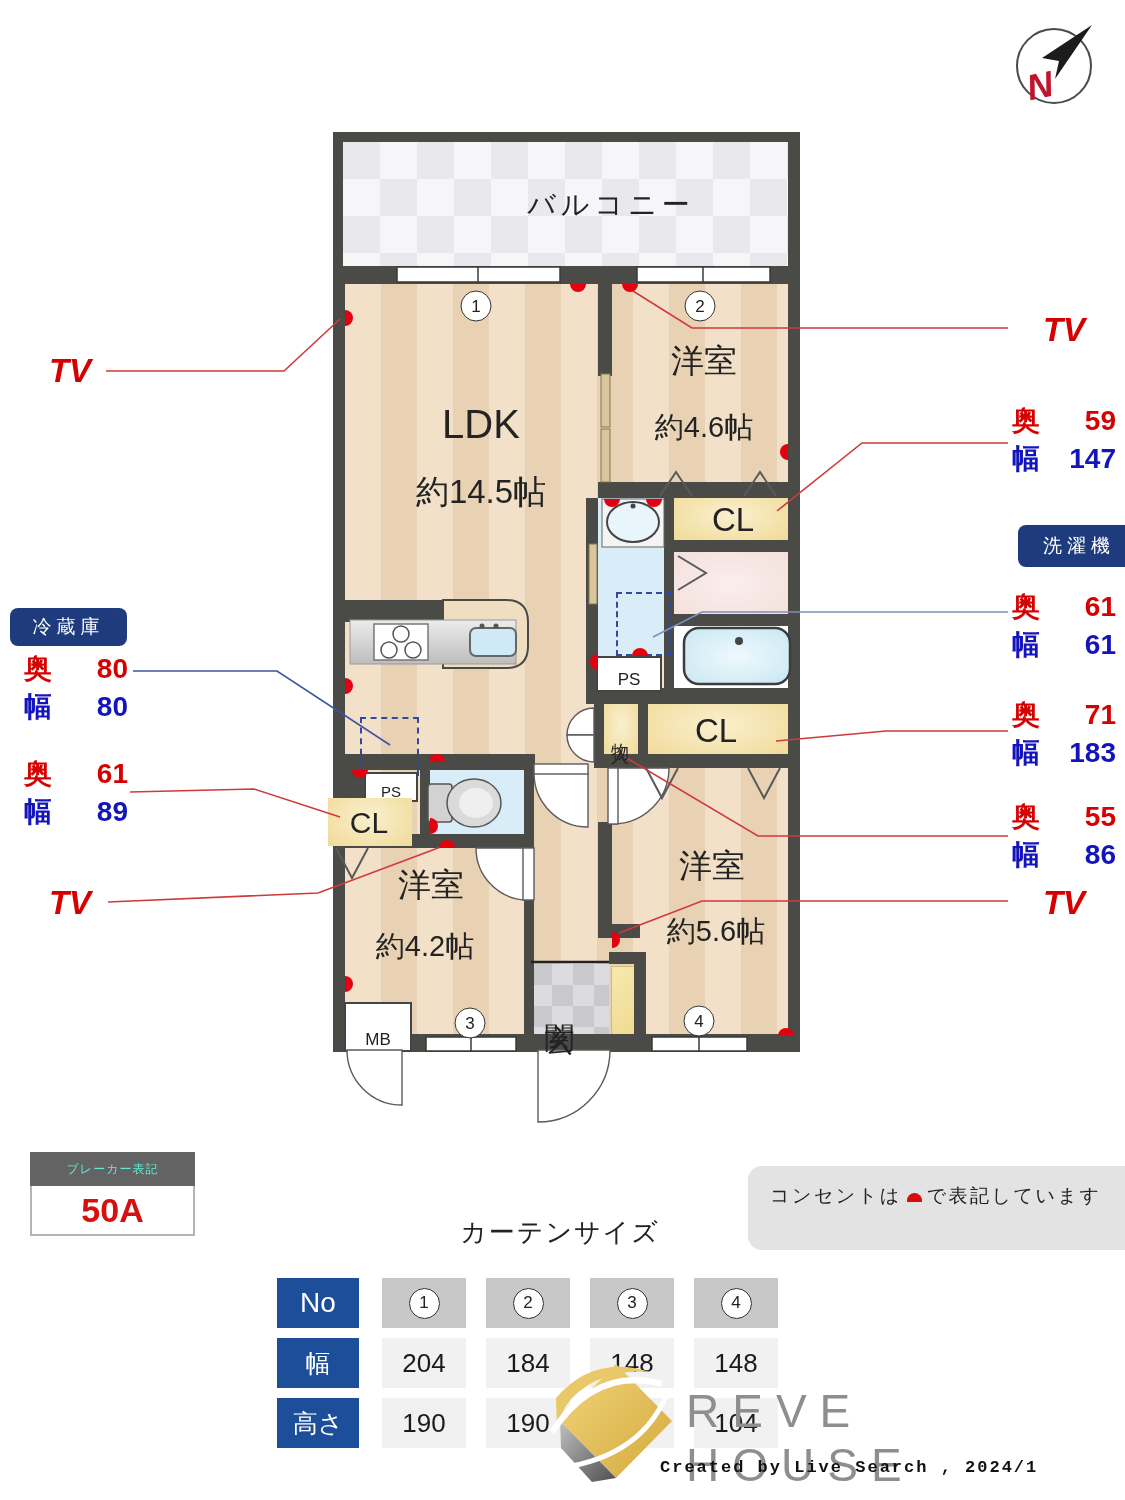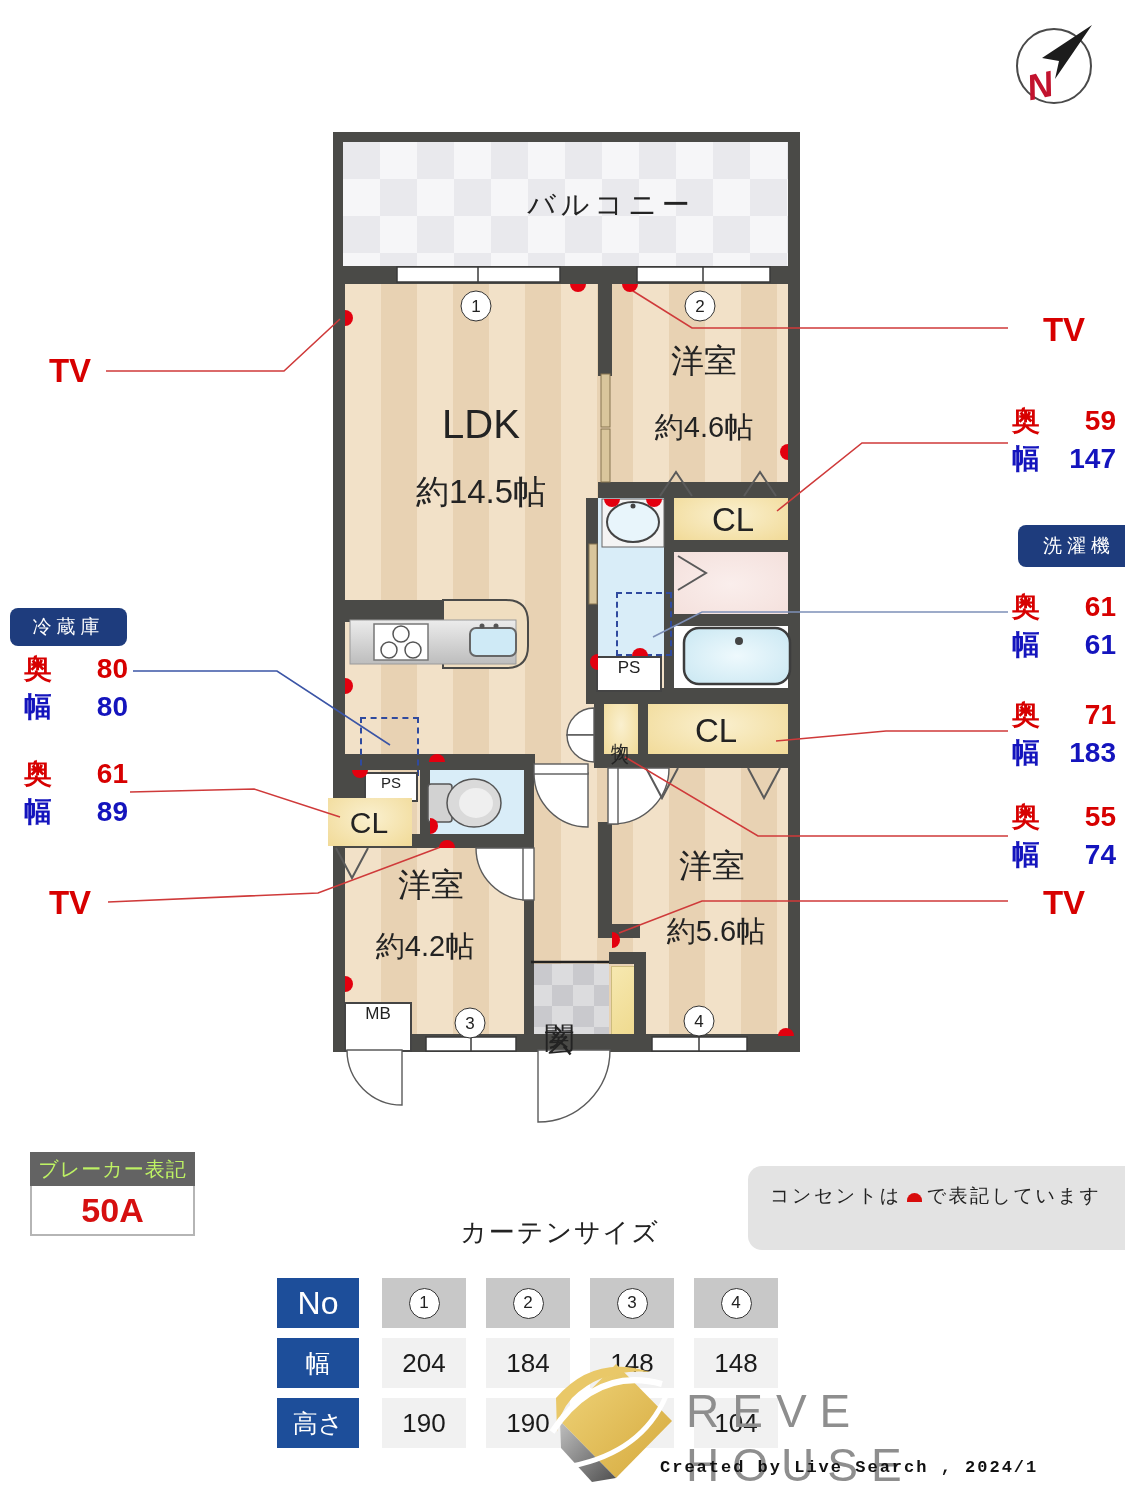--- a/index.html
+++ b/index.html
@@ -12,28 +12,28 @@
   .vert{writing-mode:vertical-rl;text-orientation:upright;}
   .circle-num{position:absolute;width:29px;height:29px;border:1.6px solid #333;border-radius:50%;
     background:#fff;display:flex;align-items:center;justify-content:center;font-size:17px;z-index:40;
     transform:translate(-50%,-50%);}
   .outlet{position:absolute;width:16px;height:8px;background:#e3000f;border-radius:8px 8px 0 0;z-index:45;
     transform-origin:50% 100%;}
   .dim-row{display:flex;justify-content:space-between;align-items:center;height:38px;font-size:28px;font-weight:bold;}
   .red{color:#d70000;} .blue{color:#1414bd;}
   .badge{position:absolute;background:#1e3c7d;color:#fff;border-radius:8px;display:flex;
     align-items:center;justify-content:center;font-size:19px;letter-spacing:5px;z-index:40;}
-  .tv{position:absolute;color:#d70000;font-size:33px;font-weight:bold;z-index:40;transform:translate(-50%,-50%);}
+  .tv{position:absolute;color:#d70000;font-size:33px;font-weight:bold;z-index:40;transform:translate(-50%,-50%);font-style:italic;}
   .dashedbox{position:absolute;border:2px dashed #2f4a9e;z-index:30;}
   .whitebox{position:absolute;background:#fff;border:2px solid #444;z-index:32;display:flex;
-    align-items:flex-start;justify-content:center;}
+    align-items:flex-end;justify-content:center;}
   .cl{position:absolute;background:radial-gradient(ellipse at 50% 40%, #faf0cf 0%, #f1da97 100%);z-index:20;}
   .note-dome{display:inline-block;width:15px;height:9px;background:#d80c0c;border-radius:8px 8px 0 0;margin:0 5px;}
   .tcell{position:absolute;height:50px;display:flex;align-items:center;justify-content:center;}
-  .tlabel{background:#1d4e9a;color:#fff;font-size:32px;width:82px;}
+  .tlabel{background:#1d4e9a;color:#fff;font-size:28px;width:82px;}
   .tgray{background:#c8c8c8;width:84px;}
   .tval{background:#f1f1f1;width:84px;font-size:26px;color:#1b1b1b;}
 </style>
 </head>
 <body>
 
 <div id="stage">
 
   <div class="floor-stripe" style="left:345px;top:284px;width:443px;height:752px;"></div>
   <div class="abs" style="left:343px;top:142px;width:447px;height:126px;z-index:10;background:repeating-conic-gradient(#f6f6f8 0% 25%, #e9e9ed 0% 50%) 0 0 / 74px 74px;"></div>
@@ -309,27 +309,27 @@
         <span class="blue">183</span>
       </div>
   </div>
   <div class="abs" style="left:1012px;top:798px;width:104px;z-index:40;">
     <div class="dim-row">
         <span class="red">奥</span>
         <span class="red">55</span>
       </div>
     <div class="dim-row">
         <span class="blue">幅</span>
-        <span class="blue">74</span>
+        <span class="blue">86</span>
       </div>
   </div>
   <div class="tv" style="left:1064px;top:903px;">TV</div>
 
   <div class="abs" style="left:30px;top:1152px;width:165px;z-index:40;">
-    <div style="background:#636363;color:#bef264;font-size:20px;letter-spacing:1px;height:34px;display:flex;align-items:center;justify-content:center;">ブレーカー表記</div>
+    <div style="background:#636363;color:#5eead4;font-size:12px;letter-spacing:1px;height:34px;display:flex;align-items:center;justify-content:center;">ブレーカー表記</div>
     <div style="background:#fff;border:2px solid #b5b5b5;border-top:none;height:48px;display:flex;align-items:center;justify-content:center;font-size:34px;font-weight:bold;color:#d60f0f;">50A</div>
   </div>
 
   <div class="abs" style="left:748px;top:1166px;width:404px;height:84px;background:#e3e3e3;border-radius:14px;z-index:40;padding:14px 0 0 22px;box-sizing:border-box;font-size:19px;letter-spacing:2.5px;line-height:32px;color:#222;">
     <div><span>コンセントは</span><span class="note-dome"></span><span>で表記しています</span></div>
   </div>
 
   <div class="plabel" style="left:560px;top:1232px;font-size:26px;letter-spacing:2px;">カーテンサイズ</div>
 
   <div class="tcell tlabel" style="left:277px;top:1278px;">No</div>

